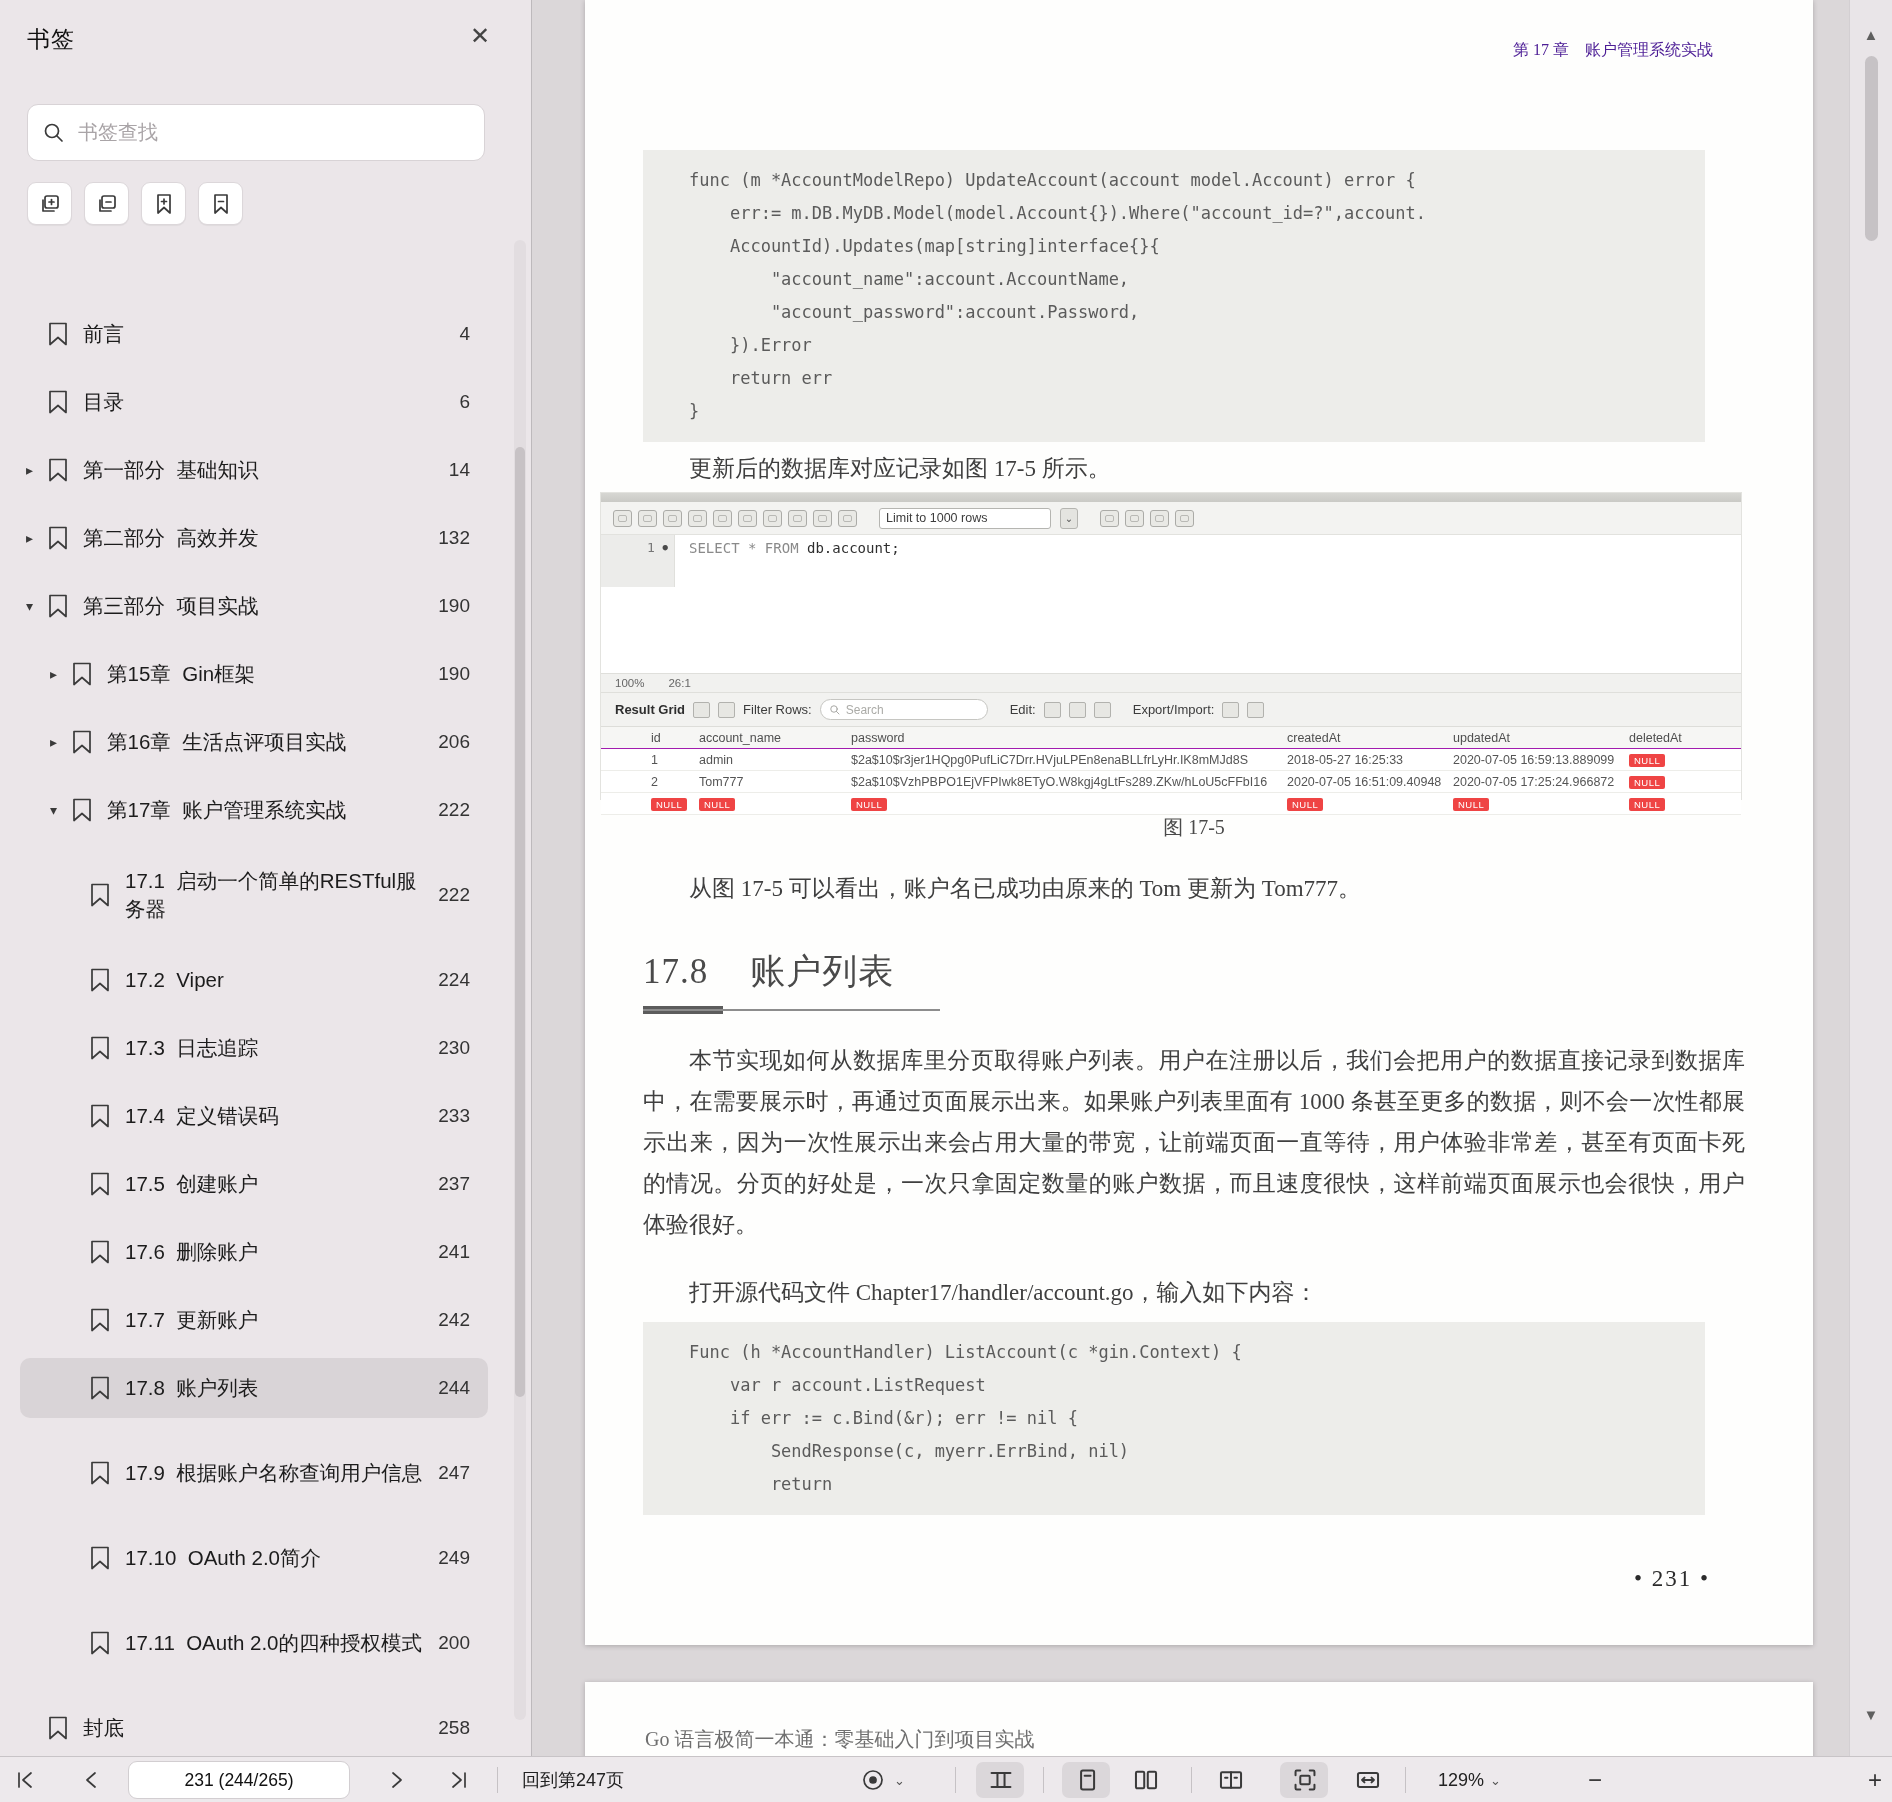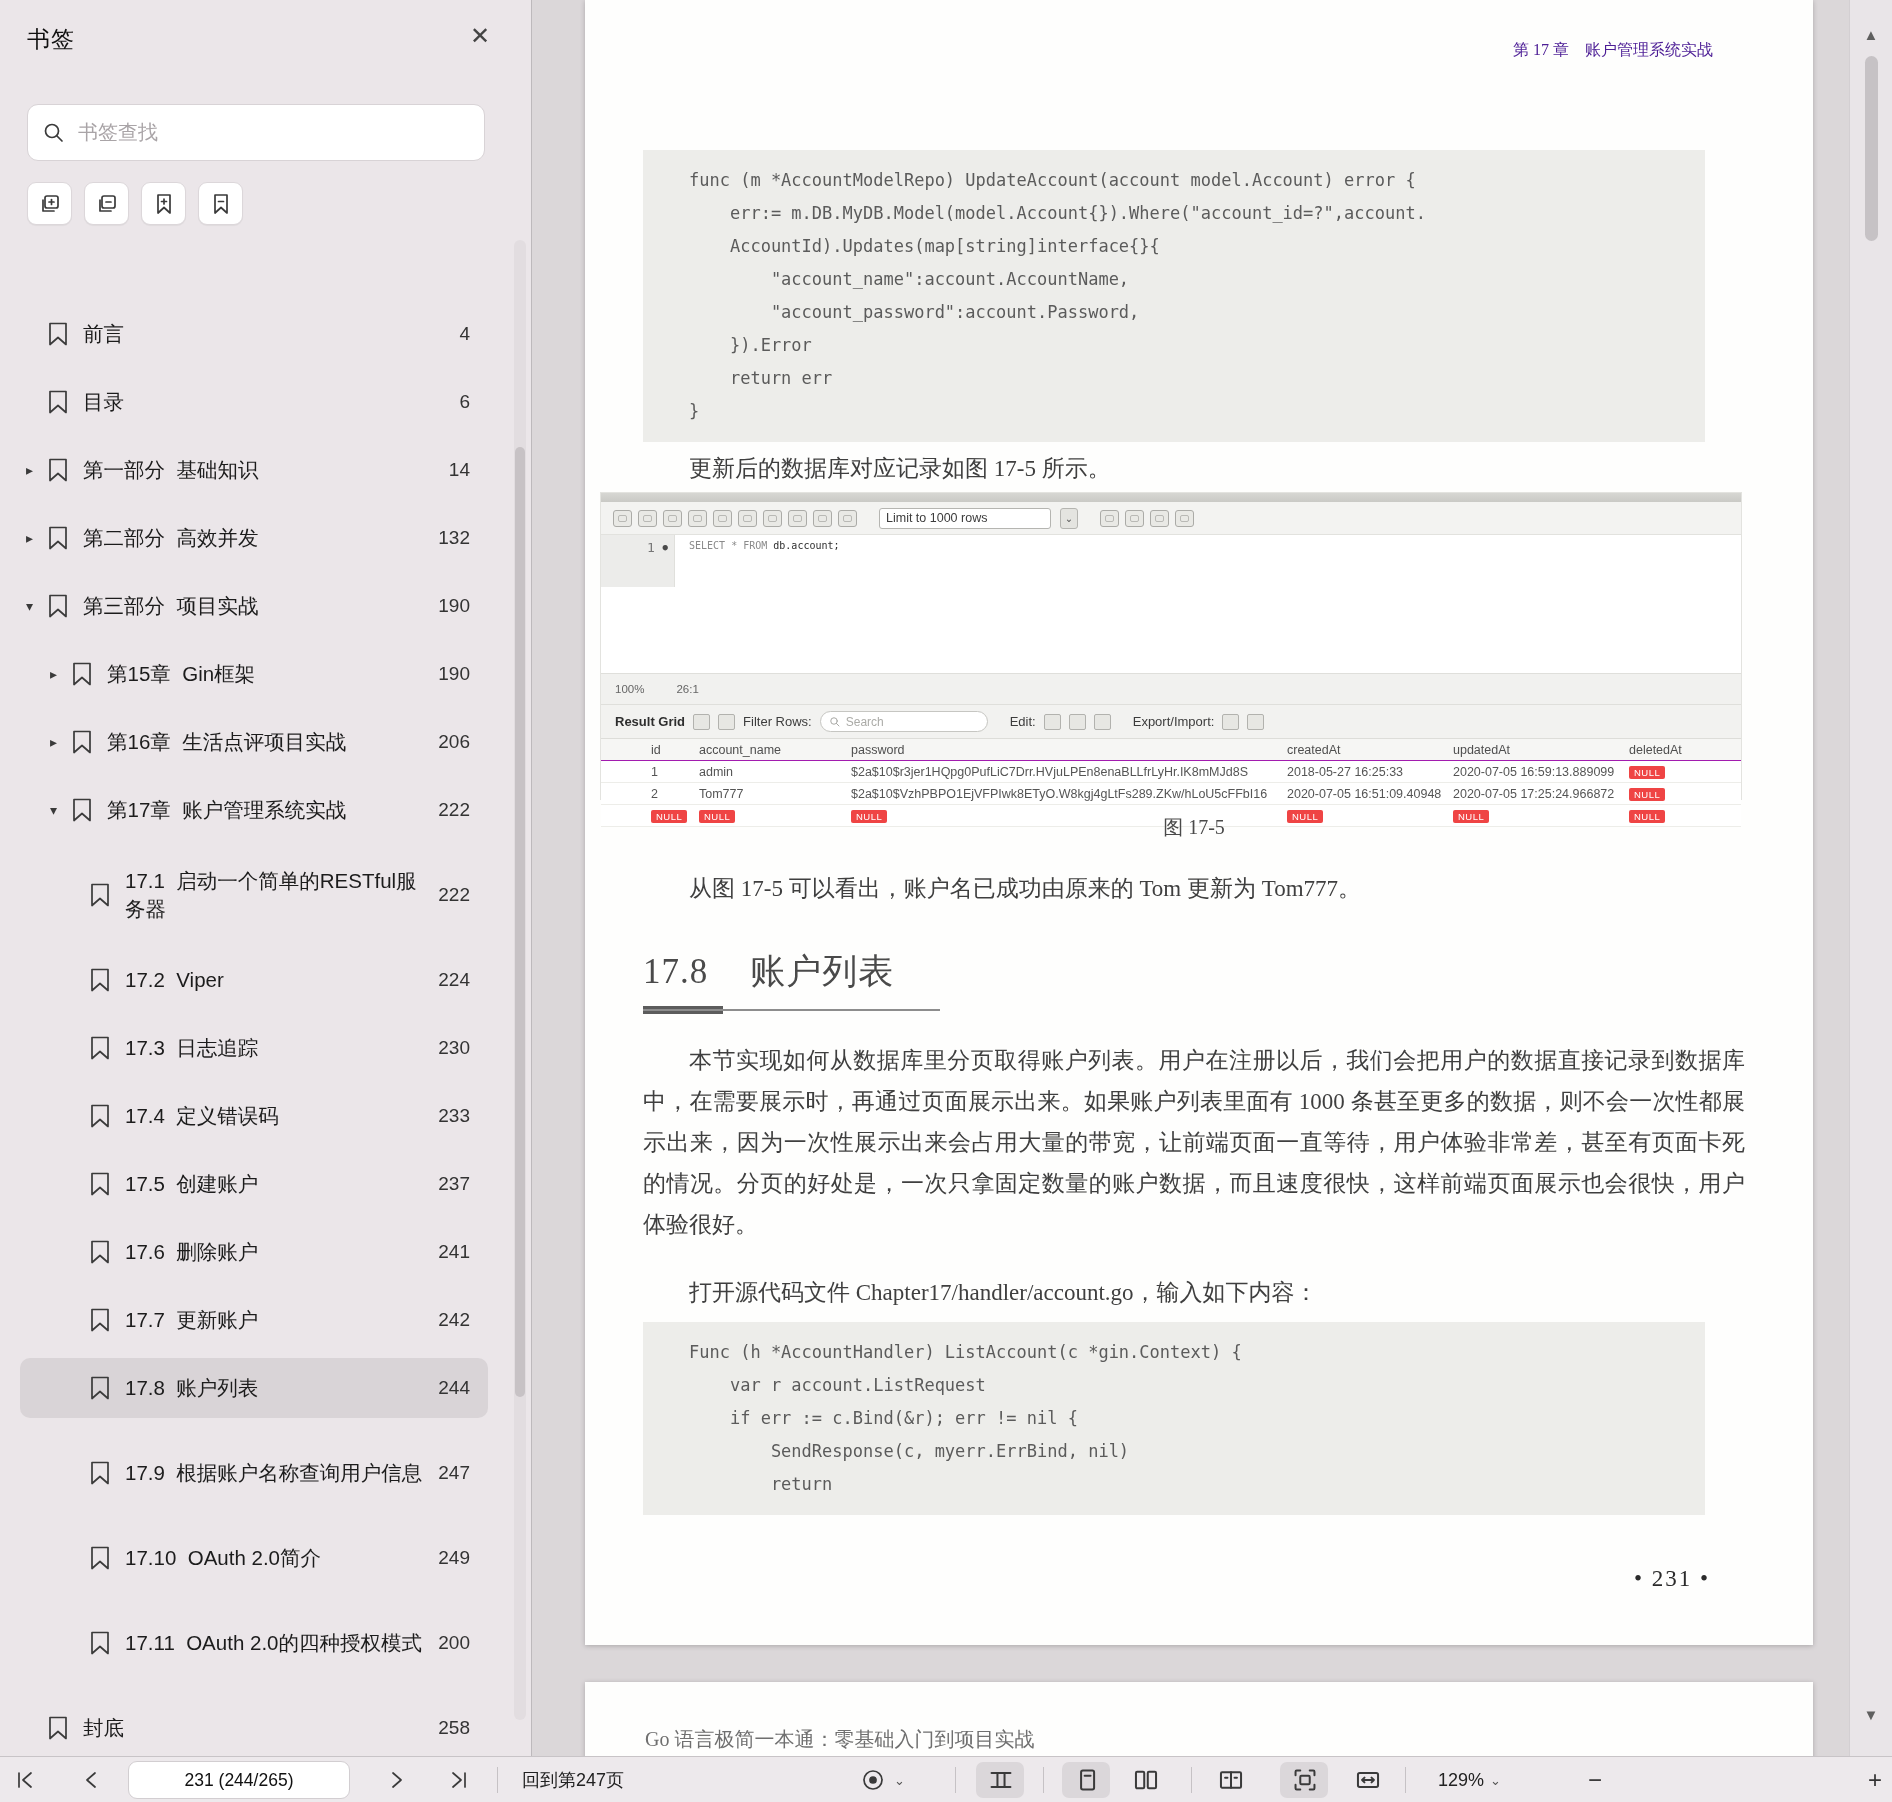--- a/index.html
+++ b/index.html
@@ -77,25 +77,25 @@
                    border:1px solid #B9B9B5; border-radius:2px; }
   .fg-gap { width:8px; }
   .fg-combo { width:172px; height:21px; background:#fff; border:1px solid #B5B5B1; border-radius:3px;
               font-size:12.5px; color:#3c3c3c; padding:2px 6px; }
   .fg-combo-btn { width:18px; height:21px; background:#E4E4E0; border:1px solid #B5B5B1; border-radius:3px;
                   font-size:10px; color:#555; text-align:center; line-height:19px; margin-left:2px; }
   .fg-editor { display:flex; height:52px; background:#fff; }
   .fg-gutter { width:74px; background:#ECECEA; border-right:1px solid #E0E0DC; font-size:13px; color:#777;
                text-align:right; padding:5px 6px 0 0; font-family:"DejaVu Sans Mono",monospace; }
   .fg-dot { color:#4a4a4a; font-size:9px; vertical-align:2px; }
-  .fg-sql { font-family:"DejaVu Sans Mono",monospace; font-size:10px; color:#8a8a8a; padding:5px 0 0 14px; }
+  .fg-sql { font-family:"DejaVu Sans Mono",monospace; font-size:14px; color:#8a8a8a; padding:5px 0 0 14px; }
   .fg-sql b { color:#2e2e2e; font-weight:normal; }
   .fg-editwhite { height:86px; background:#fff; }
-  .fg-status { height:32px; background:#F1F1EF; border-top:1px solid #DFDFDB; border-bottom:1px solid #DFDFDB;
-               font-size:11.5px; color:#666; display:flex; align-items:center; gap:32px; padding-left:14px; }
+  .fg-status { height:20px; background:#F1F1EF; border-top:1px solid #DFDFDB; border-bottom:1px solid #DFDFDB;
+               font-size:11.5px; color:#666; display:flex; align-items:center; gap:24px; padding-left:14px; }
   .fg-rg-bar { height:34px; background:#F2F2F0; border-bottom:1px solid #DDDDD9; display:flex;
                align-items:center; padding-left:14px; font-size:13px; color:#333; gap:8px; }
   .fg-rg-bar .lbl { font-weight:bold; color:#2e2e2e; }
   .fg-rg-bar .lbl2 { color:#3c3c3c; }
   .fg-search { width:168px; height:21px; border:1px solid #C6C6C2; border-radius:11px; background:#fff;
                display:flex; align-items:center; padding:0 8px; gap:5px; }
   .fg-search span { font-size:12px; color:#ABABA7; }
   .fg-mini { width:17px; height:16px; border:1px solid #B2B2AE; border-radius:2px; background:#E7E7E3; }
   .fg-table { font-size:12.5px; color:#555; }
   .fg-tr { display:flex; height:22px; align-items:center; padding-left:50px; border-bottom:1px solid #EDEDE9; background:#fff; }

